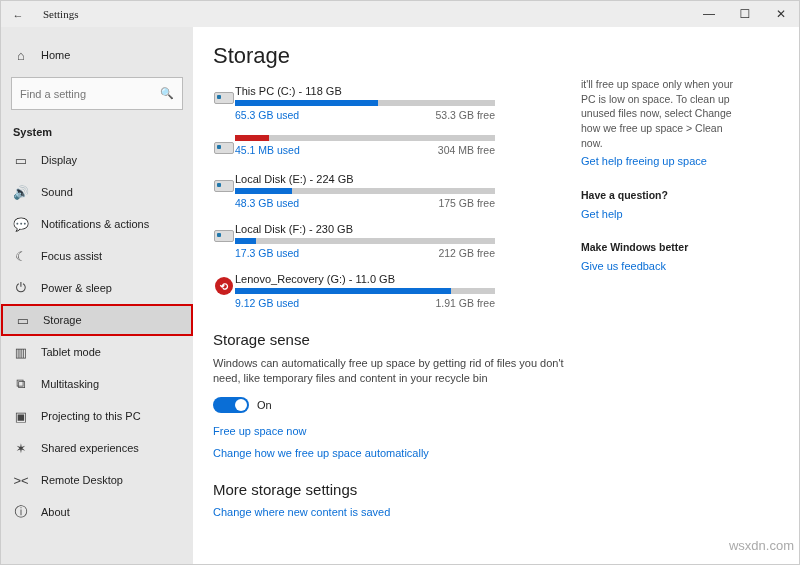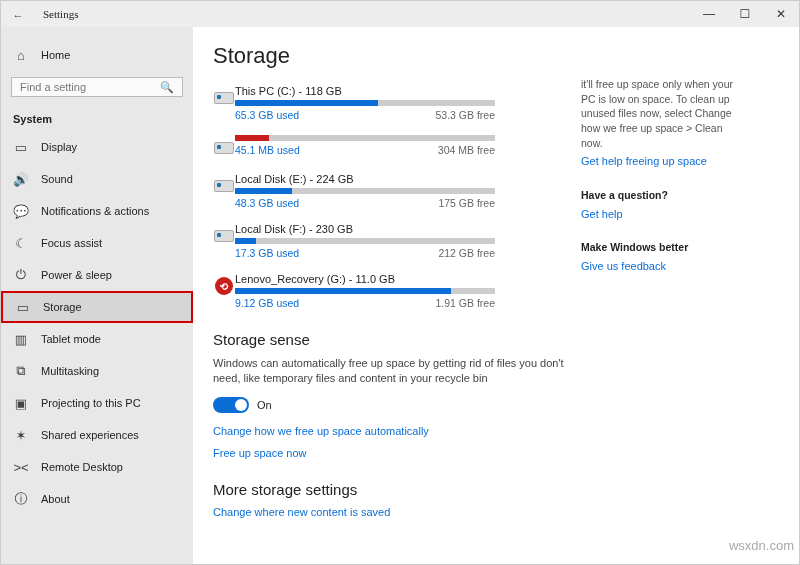--- a/index.html
+++ b/index.html
@@ -6,21 +6,21 @@
 body { width: 800px; height: 565px; background: #fff; overflow: hidden; position: relative; font-size: 11px; color: #222; }
 .window { width: 800px; height: 565px; display: flex; flex-direction: column; border: 1px solid #ccc; }
 .titlebar { height: 26px; display: flex; align-items: center; padding-left: 8px; background: #ededed; }
 .titlebar .back { width: 18px; text-align: center; color: #333; }
 .titlebar .title { margin-left: 16px; font-family: Liberation Serif, serif; }
 .winbtns { margin-left: auto; display: flex; }
 .winbtn { width: 36px; height: 26px; display: flex; align-items: center; justify-content: center; font-size: 12px; color: #333; }
 .body { flex: 1; display: flex; overflow: hidden; }
 .sidebar { width: 192px; background: #e8e8e8; display: flex; flex-direction: column; padding-top: 12px; }
 .side-home { display: flex; align-items: center; height: 32px; padding-left: 12px; gap: 12px; }
-.search { margin: 6px 10px; height: 20px; border: 1px solid #bbb; background: #fafafa; display: flex; align-items: center; padding: 0 8px; color: #777; }
+.search { margin: 6px 10px; height: 33px; border: 1px solid #bbb; background: #fafafa; display: flex; align-items: center; padding: 0 8px; color: #777; }
 .search span:first-child { flex: 1; }
 .side-head { font-weight: 600; padding: 10px 12px 6px; font-size: 11px; }
 .side-item { display: flex; align-items: center; height: 32px; padding-left: 12px; gap: 12px; color: #222; }
 .side-item.selected { background: #d6d6d6; border: 2px solid #d10000; }
 .icon { width: 16px; text-align: center; color: #444; font-size: 13px; }
 .main { flex: 1; display: flex; overflow-y: auto; }
 .content { width: 380px; padding: 16px 0 20px 20px; }
 .aside { width: 180px; padding: 50px 16px 0 8px; font-size: 10.5px; color: #555; line-height: 1.4; }
 h1 { font-size: 22px; font-weight: 400; margin-bottom: 16px; }
 h2 { font-size: 15px; font-weight: 400; margin: 22px 0 8px; }
@@ -202,22 +202,22 @@
     </div>
             </div>
           </div>
 
         <h2>Storage sense</h2>
         <div class="desc">Windows can automatically free up space by getting rid of files you don't need, like temporary files and content in your recycle bin</div>
         <div class="toggle-row">
           <div class="toggle"></div>
           <span>On</span>
         </div>
+        <a class="link">Free up space now</a>
         <a class="link">Change how we free up space automatically</a>
-        <a class="link">Free up space now</a>
 
         <h2>More storage settings</h2>
         <a class="link">Change where new content is saved</a>
       </div>
 
       <div class="aside">
         <div>it'll free up space only when your PC is low on space. To clean up unused files now, select Change how we free up space &gt; Clean now.</div>
         <a class="link">Get help freeing up space</a>
         <div class="aside-h">Have a question?</div>
         <a class="link">Get help</a>

